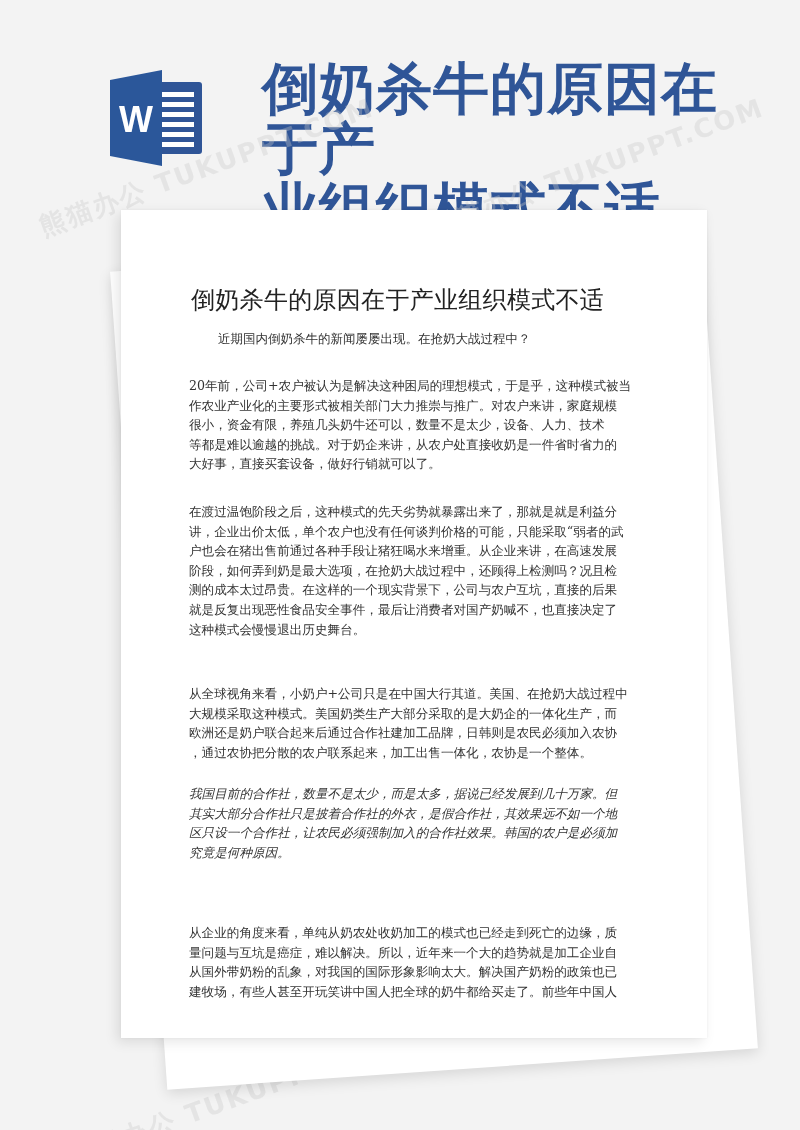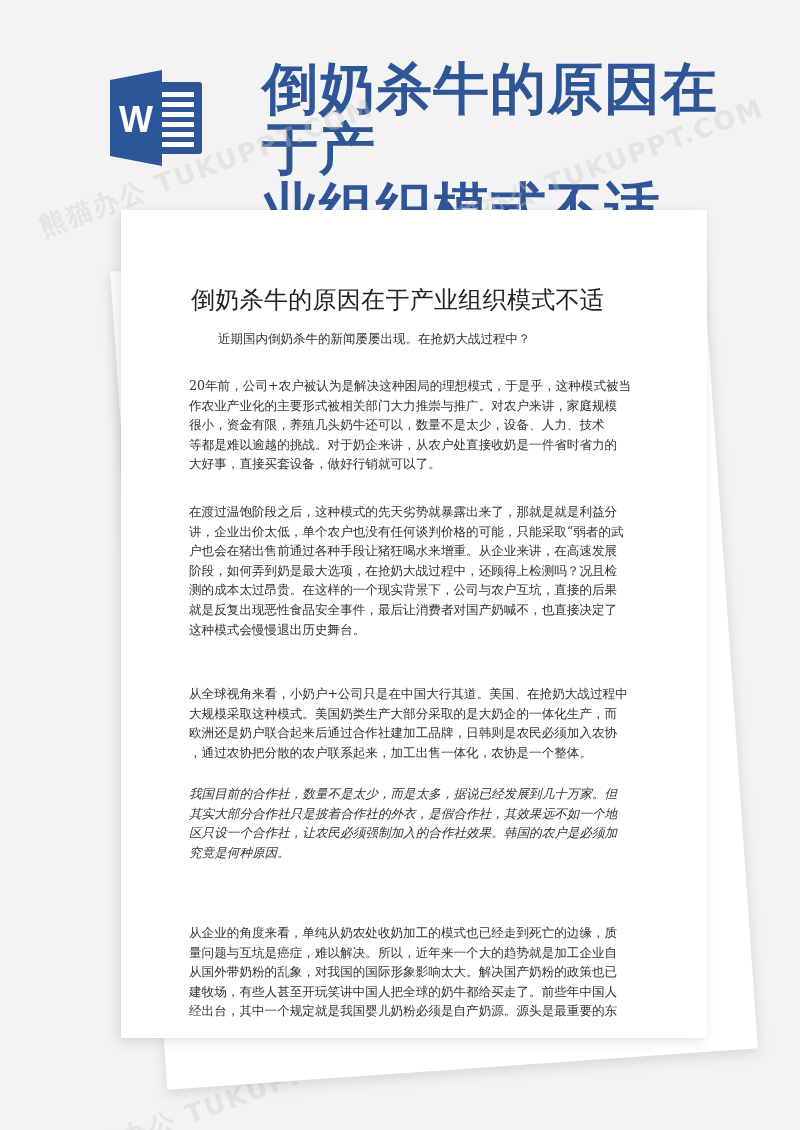--- a/index.html
+++ b/index.html
@@ -113,15 +113,14 @@
     <span class="l">其实大部分合作社只是披着合作社的外衣，是假合作社，其效果远不如一个地</span>
     <span class="l">区只设一个合作社，让农民必须强制加入的合作社效果。韩国的农户是必须加</span>
     <span class="l">究竟是何种原因。</span>
   </div>
 
   <div class="para" style="top:670px;margin-top:43px;">
     <span class="l">从企业的角度来看，单纯从奶农处收奶加工的模式也已经走到死亡的边缘，质</span>
     <span class="l">量问题与互坑是癌症，难以解决。所以，近年来一个大的趋势就是加工企业自</span>
     <span class="l">从国外带奶粉的乱象，对我国的国际形象影响太大。解决国产奶粉的政策也已</span>
     <span class="l">建牧场，有些人甚至开玩笑讲中国人把全球的奶牛都给买走了。前些年中国人</span>
-    <span class="l">经出台，其中一个规定就是我国婴儿奶粉必须是自产奶源。源头是最重要的东</span>
   </div>
 </div>
 
 </body></html>

